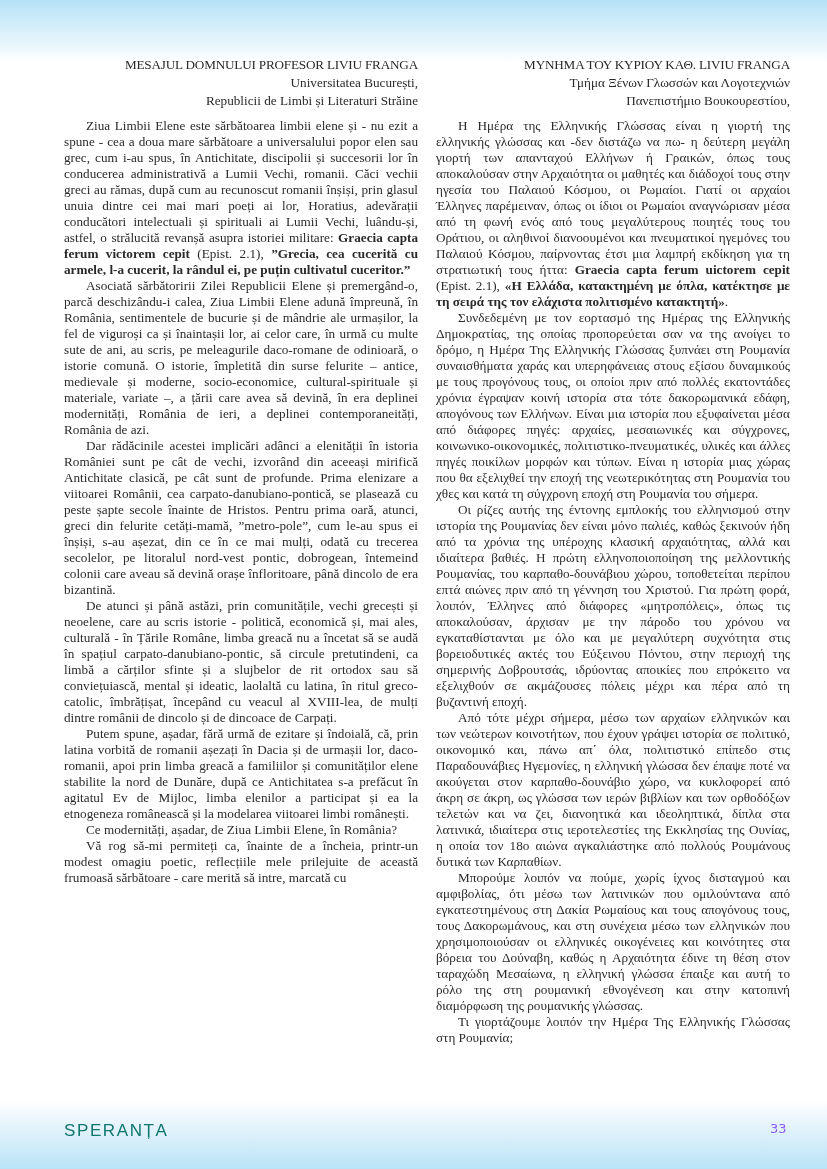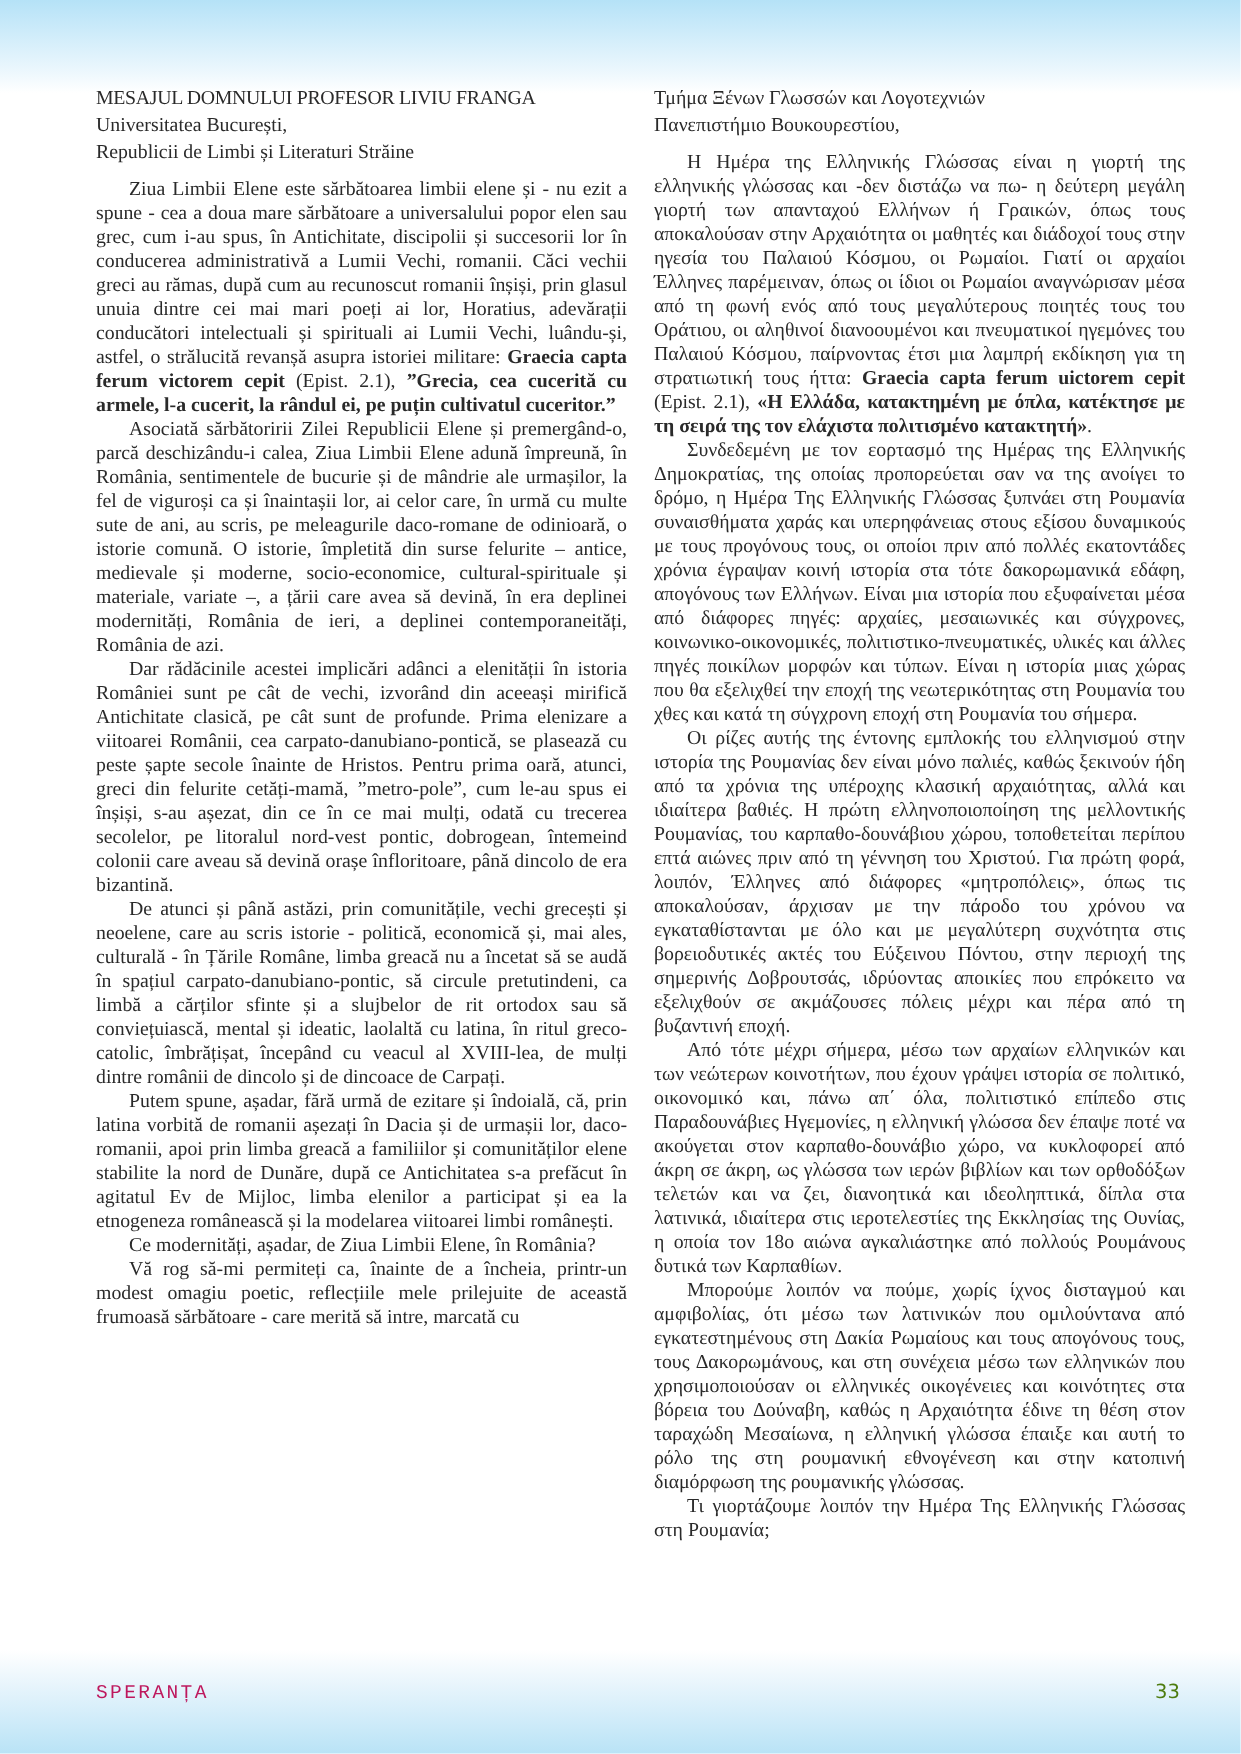--- a/index.html
+++ b/index.html
@@ -5,34 +5,34 @@
   html, body { margin:0; padding:0; }
   body {
     width:827px; height:1169px; position:relative; overflow:hidden;
     background: linear-gradient(to bottom, #b5e2f7 0px, #e9f6fd 45px, #ffffff 62px, #ffffff 1100px, #e6f4fc 1125px, #b9e3f6 1169px);
     font-family: "Liberation Serif", "DejaVu Serif", serif;
     color:#2a2a2a;
   }
   .col { position:absolute; top:56px; }
   .col-left { left:64px; width:354px; }
   .col-right { left:436px; width:354px; }
-  .head { text-align:left; font-size:13.2px; line-height:18px; margin-bottom:8px; }
+  .head { text-align:right; font-size:13.2px; line-height:18px; margin-bottom:8px; }
   .head .title { letter-spacing:-0.2px; }
   .body p {
     margin:0; font-size:13.2px; line-height:16px;
     text-align:justify; text-indent:22px;
   }
   .body b { font-weight:bold; }
   .footer-left {
     position:absolute; left:64px; top:1121px;
-    font-family:Liberation Mono, monospace; font-size:13px; letter-spacing:1.6px; color:#be185d;
+    font-family:Liberation Sans, sans-serif; font-size:17px; letter-spacing:1.6px; color:#0f766e;
   }
   .footer-right {
     position:absolute; left:770px; top:1121px;
-    font-family:"DejaVu Sans", sans-serif; font-size:13px; color:#4d7c0f;
+    font-family:"DejaVu Sans", sans-serif; font-size:13px; color:#8b5cf6;
   }
 </style>
 </head>
 <body>
 
 <div class="col col-left">
   <div class="head">
     <div class="title">MESAJUL DOMNULUI PROFESOR LIVIU FRANGA</div>
     <div>Universitatea București,</div>
     <div>Republicii de Limbi și Literaturi Străine</div>
@@ -43,20 +43,21 @@
     <p>Dar rădăcinile acestei implicări adânci a elenității în istoria României sunt pe cât de vechi, izvorând din aceeași mirifică Antichitate clasică, pe cât sunt de profunde. Prima elenizare a viitoarei Românii, cea carpato-danubiano-pontică, se plasează cu peste șapte secole înainte de Hristos. Pentru prima oară, atunci, greci din felurite cetăți-mamă, ”metro-pole”, cum le-au spus ei înșiși, s-au așezat, din ce în ce mai mulți, odată cu trecerea secolelor, pe litoralul nord-vest pontic, dobrogean, întemeind colonii care aveau să devină orașe înfloritoare, până dincolo de era bizantină.</p>
     <p>De atunci și până astăzi, prin comunitățile, vechi grecești și neoelene, care au scris istorie - politică, economică și, mai ales, culturală - în Țările Române, limba greacă nu a încetat să se audă în spațiul carpato-danubiano-pontic, să circule pretutindeni, ca limbă a cărților sfinte și a slujbelor de rit ortodox sau să conviețuiască, mental și ideatic, laolaltă cu latina, în ritul greco-catolic, îmbrățișat, începând cu veacul al XVIII-lea, de mulți dintre românii de dincolo și de dincoace de Carpați.</p>
     <p>Putem spune, așadar, fără urmă de ezitare și îndoială, că, prin latina vorbită de romanii așezați în Dacia și de urmașii lor, daco-romanii, apoi prin limba greacă a familiilor și comunităților elene stabilite la nord de Dunăre, după ce Antichitatea s-a prefăcut în agitatul Ev de Mijloc, limba elenilor a participat și ea la etnogeneza românească și la modelarea viitoarei limbi românești.</p>
     <p>Ce modernități, așadar, de Ziua Limbii Elene, în România?</p>
     <p>Vă rog să-mi permiteți ca, înainte de a încheia, printr-un modest omagiu poetic, reflecțiile mele prilejuite de această frumoasă sărbătoare - care merită să intre, marcată cu</p>
   </div>
 </div>
 
 <div class="col col-right">
   <div class="head">
+    <div class="title">ΜΥΝΗΜΑ ΤΟΥ ΚΥΡΙΟΥ ΚΑΘ. LIVIU FRANGA</div>
     <div>Τμήμα Ξένων Γλωσσών και Λογοτεχνιών</div>
     <div>Πανεπιστήμιο Βουκουρεστίου,</div>
   </div>
   <div class="body">
     <p><span>Η Ημέρα της Ελληνικής Γλώσσας είναι η γιορτή της ελληνικής γλώσσας και -δεν διστάζω να πω- η δεύτερη μεγάλη γιορτή των απανταχού Ελλήνων ή Γραικών, όπως τους αποκαλούσαν στην Αρχαιότητα οι μαθητές και διάδοχοί τους στην ηγεσία του Παλαιού Κόσμου, οι Ρωμαίοι. Γιατί οι αρχαίοι Έλληνες παρέμειναν, όπως οι ίδιοι οι Ρωμαίοι αναγνώρισαν μέσα από τη φωνή ενός από τους μεγαλύτερους ποιητές τους του Οράτιου, οι αληθινοί διανοουμένοι και πνευματικοί ηγεμόνες του Παλαιού Κόσμου, παίρνοντας έτσι μια λαμπρή εκδίκηση για τη στρατιωτική τους ήττα: </span><b>Graecia capta ferum uictorem cepit</b><span> (Epist. 2.1), </span><b>«Η Ελλάδα, κατακτημένη με όπλα, κατέκτησε με τη σειρά της τον ελάχιστα πολιτισμένο κατακτητή»</b><span>.</span></p>
     <p>Συνδεδεμένη με τον εορτασμό της Ημέρας της Ελληνικής Δημοκρατίας, της οποίας προπορεύεται σαν να της ανοίγει το δρόμο, η Ημέρα Της Ελληνικής Γλώσσας ξυπνάει στη Ρουμανία συναισθήματα χαράς και υπερηφάνειας στους εξίσου δυναμικούς με τους προγόνους τους, οι οποίοι πριν από πολλές εκατοντάδες χρόνια έγραψαν κοινή ιστορία στα τότε δακορωμανικά εδάφη, απογόνους των Ελλήνων. Είναι μια ιστορία που εξυφαίνεται μέσα από διάφορες πηγές: αρχαίες, μεσαιωνικές και σύγχρονες, κοινωνικο-οικονομικές, πολιτιστικο-πνευματικές, υλικές και άλλες πηγές ποικίλων μορφών και τύπων. Είναι η ιστορία μιας χώρας που θα εξελιχθεί την εποχή της νεωτερικότητας στη Ρουμανία του χθες και κατά τη σύγχρονη εποχή στη Ρουμανία του σήμερα.</p>
     <p>Οι ρίζες αυτής της έντονης εμπλοκής του ελληνισμού στην ιστορία της Ρουμανίας δεν είναι μόνο παλιές, καθώς ξεκινούν ήδη από τα χρόνια της υπέροχης κλασική αρχαιότητας, αλλά και ιδιαίτερα βαθιές. Η πρώτη ελληνοποιοποίηση της μελλοντικής Ρουμανίας, του καρπαθο-δουνάβιου χώρου, τοποθετείται περίπου επτά αιώνες πριν από τη γέννηση του Χριστού. Για πρώτη φορά, λοιπόν, Έλληνες από διάφορες «μητροπόλεις», όπως τις αποκαλούσαν, άρχισαν με την πάροδο του χρόνου να εγκαταθίστανται με όλο και με μεγαλύτερη συχνότητα στις βορειοδυτικές ακτές του Εύξεινου Πόντου, στην περιοχή της σημερινής Δοβρουτσάς, ιδρύοντας αποικίες που επρόκειτο να εξελιχθούν σε ακμάζουσες πόλεις μέχρι και πέρα από τη βυζαντινή εποχή.</p>
     <p>Από τότε μέχρι σήμερα, μέσω των αρχαίων ελληνικών και των νεώτερων κοινοτήτων, που έχουν γράψει ιστορία σε πολιτικό, οικονομικό και, πάνω απ΄ όλα, πολιτιστικό επίπεδο στις Παραδουνάβιες Ηγεμονίες, η ελληνική γλώσσα δεν έπαψε ποτέ να ακούγεται στον καρπαθο-δουνάβιο χώρο, να κυκλοφορεί από άκρη σε άκρη, ως γλώσσα των ιερών βιβλίων και των ορθοδόξων τελετών και να ζει, διανοητικά και ιδεοληπτικά, δίπλα στα λατινικά, ιδιαίτερα στις ιεροτελεστίες της Εκκλησίας της Ουνίας, η οποία τον 18ο αιώνα αγκαλιάστηκε από πολλούς Ρουμάνους δυτικά των Καρπαθίων.</p>
     <p>Μπορούμε λοιπόν να πούμε, χωρίς ίχνος δισταγμού και αμφιβολίας, ότι μέσω των λατινικών που ομιλούντανα από εγκατεστημένους στη Δακία Ρωμαίους και τους απογόνους τους, τους Δακορωμάνους, και στη συνέχεια μέσω των ελληνικών που χρησιμοποιούσαν οι ελληνικές οικογένειες και κοινότητες στα βόρεια του Δούναβη, καθώς η Αρχαιότητα έδινε τη θέση στον ταραχώδη Μεσαίωνα, η ελληνική γλώσσα έπαιξε και αυτή το ρόλο της στη ρουμανική εθνογένεση και στην κατοπινή διαμόρφωση της ρουμανικής γλώσσας.</p>
     <p>Τι γιορτάζουμε λοιπόν την Ημέρα Της Ελληνικής Γλώσσας στη Ρουμανία;</p>

